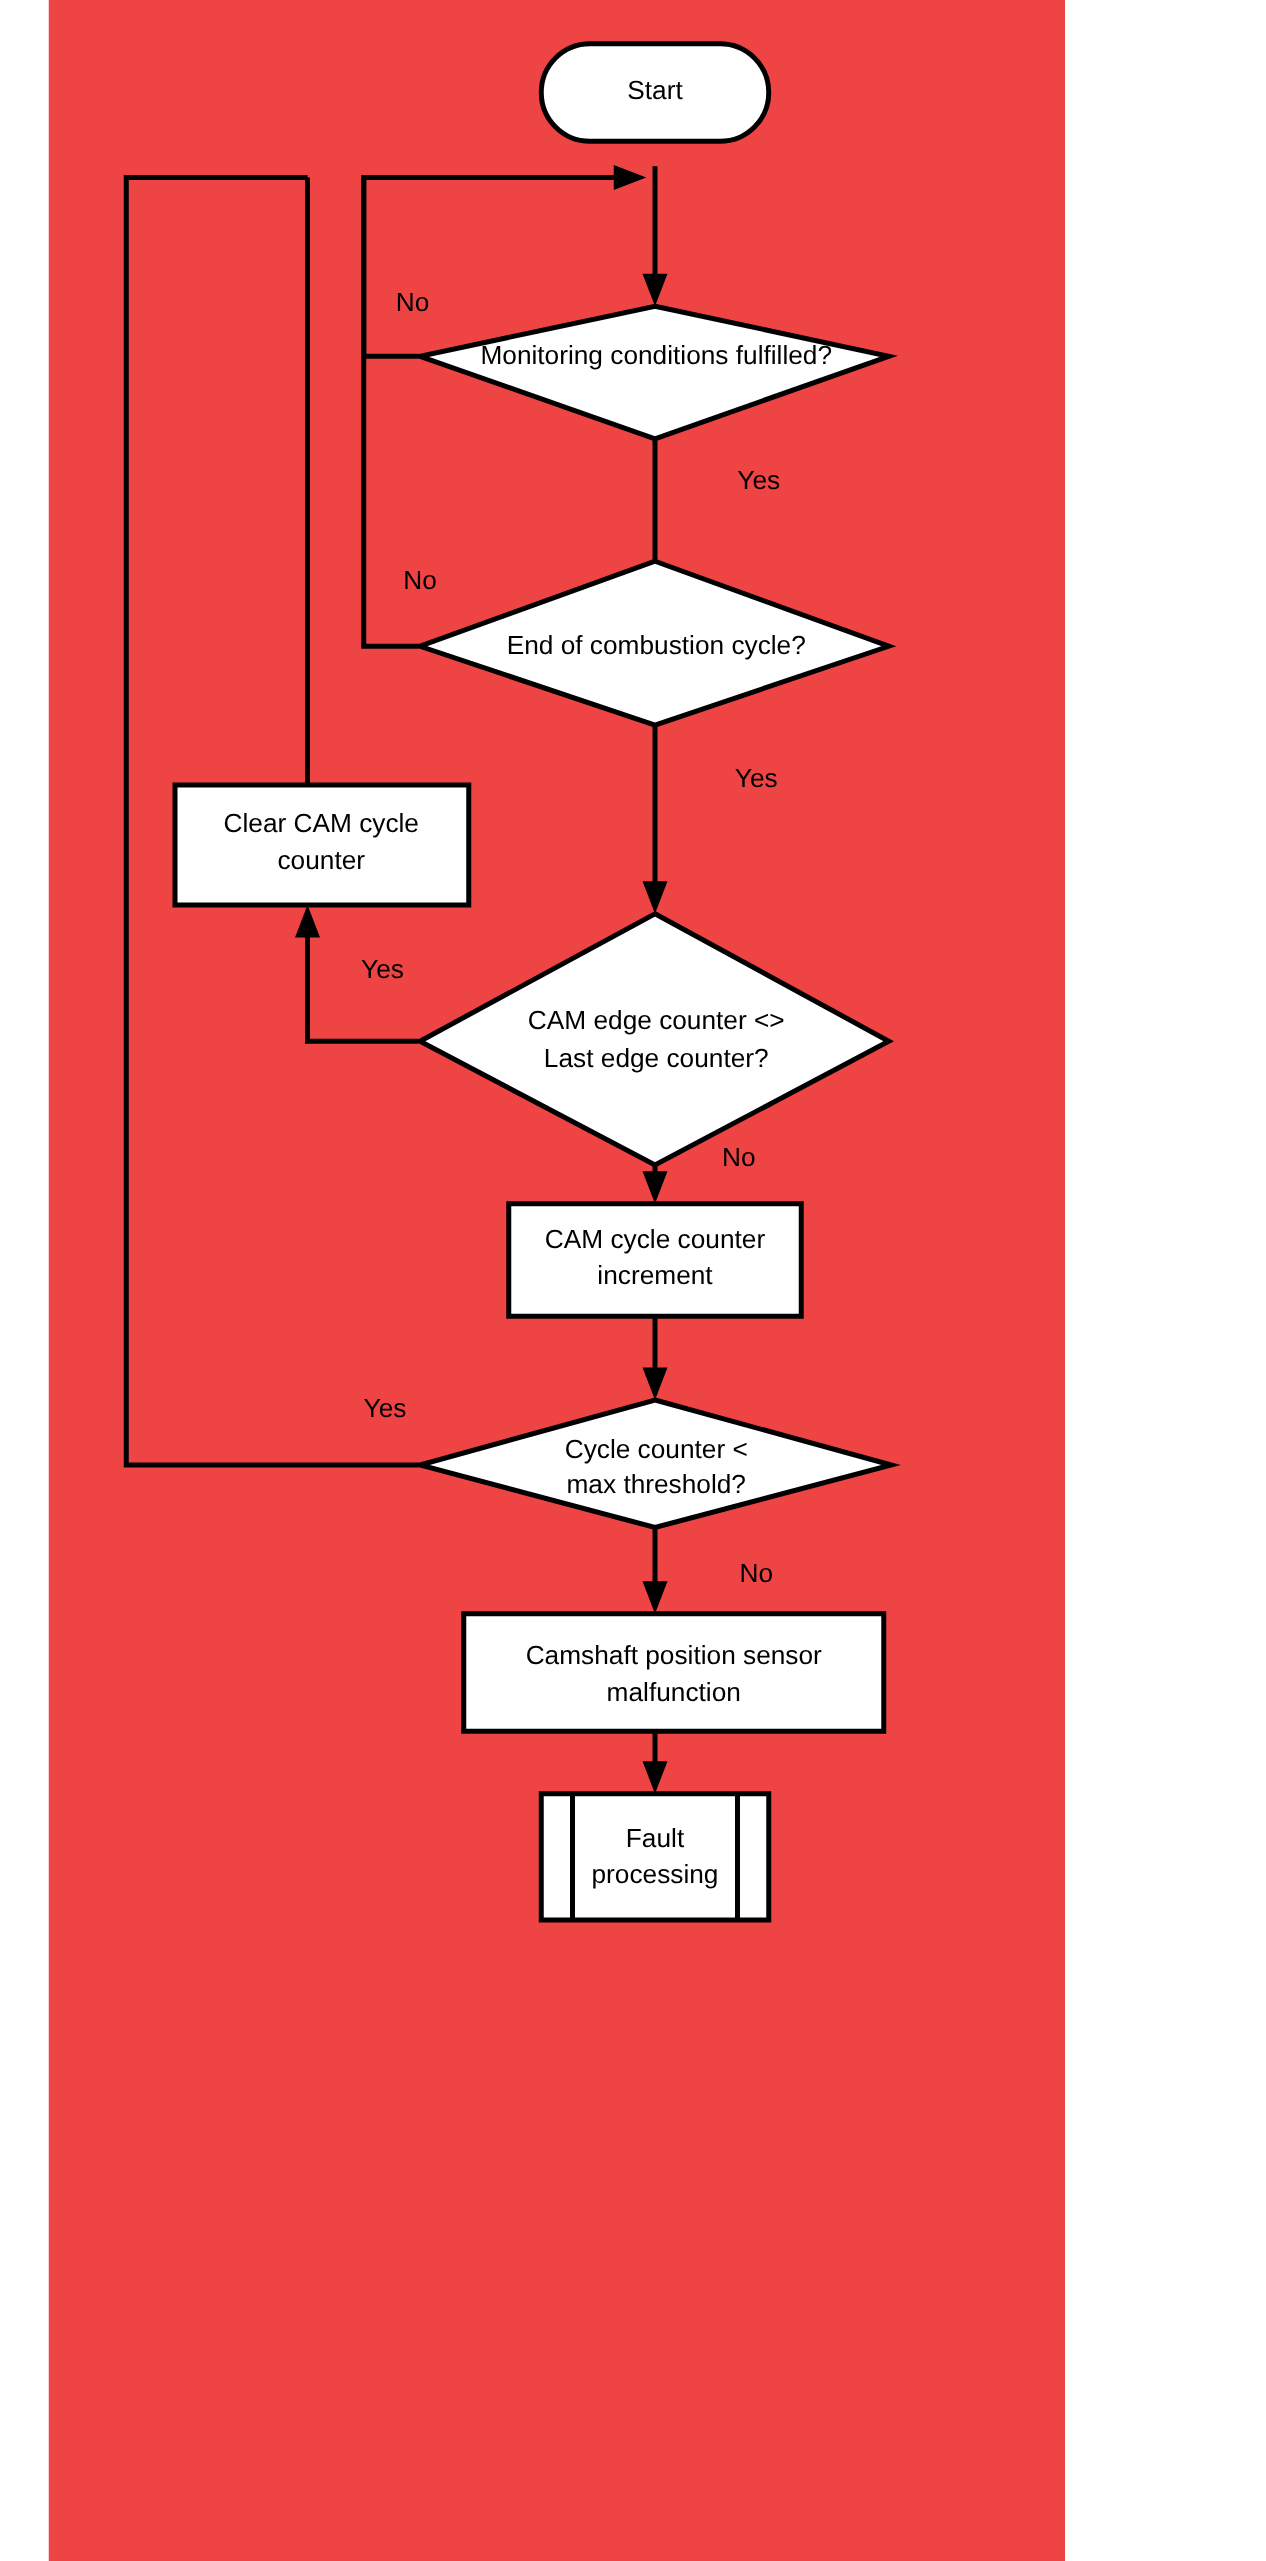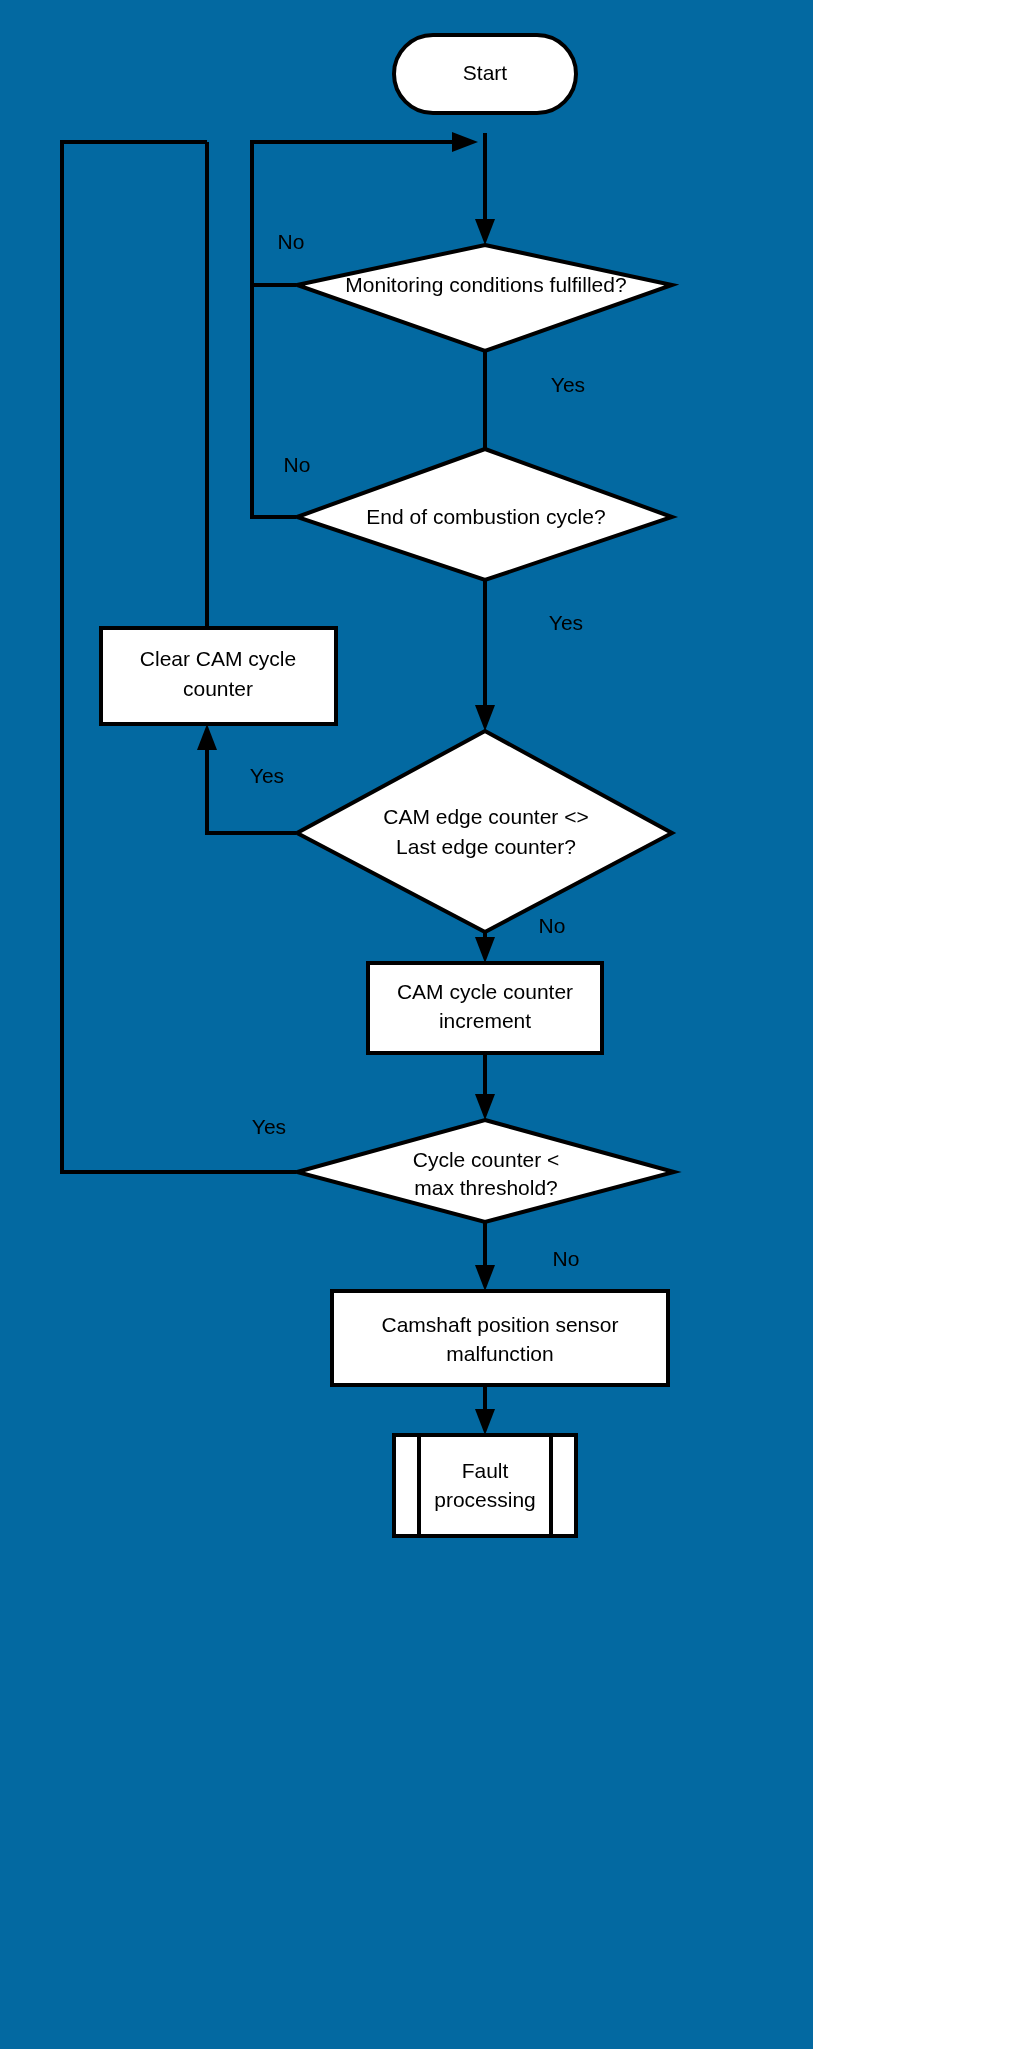--- a/index.html
+++ b/index.html
@@ -7,22 +7,23 @@
     padding: 0;
     background: #ffffff;
   }
   body {
     font-family: "Liberation Sans", sans-serif;
   }
   #flowchart-root {
     position: relative;
     width: 813px;
     height: 2049px;
-    background: #0369a1;
+    background: #ef4444;
     overflow: hidden;
+    margin-left: 39px;
   }
   #flow-svg {
     position: absolute;
     top: 0;
     left: 0;
     width: 1013px;
     height: 2049px;
     display: block;
   }
   .node-shape {

